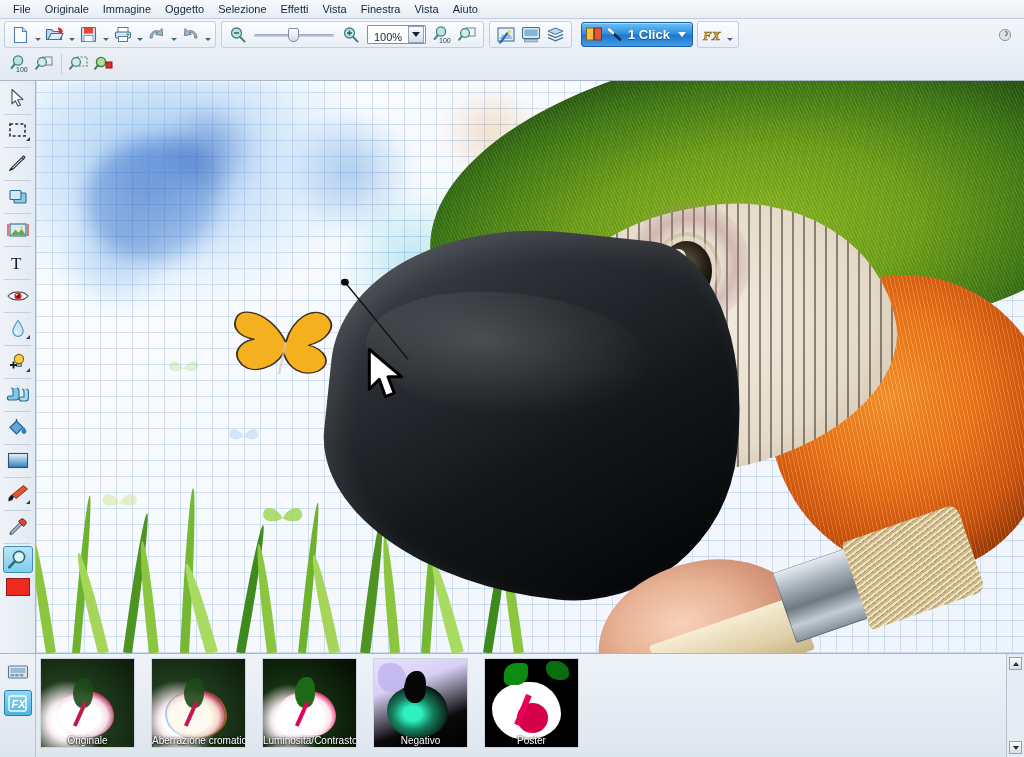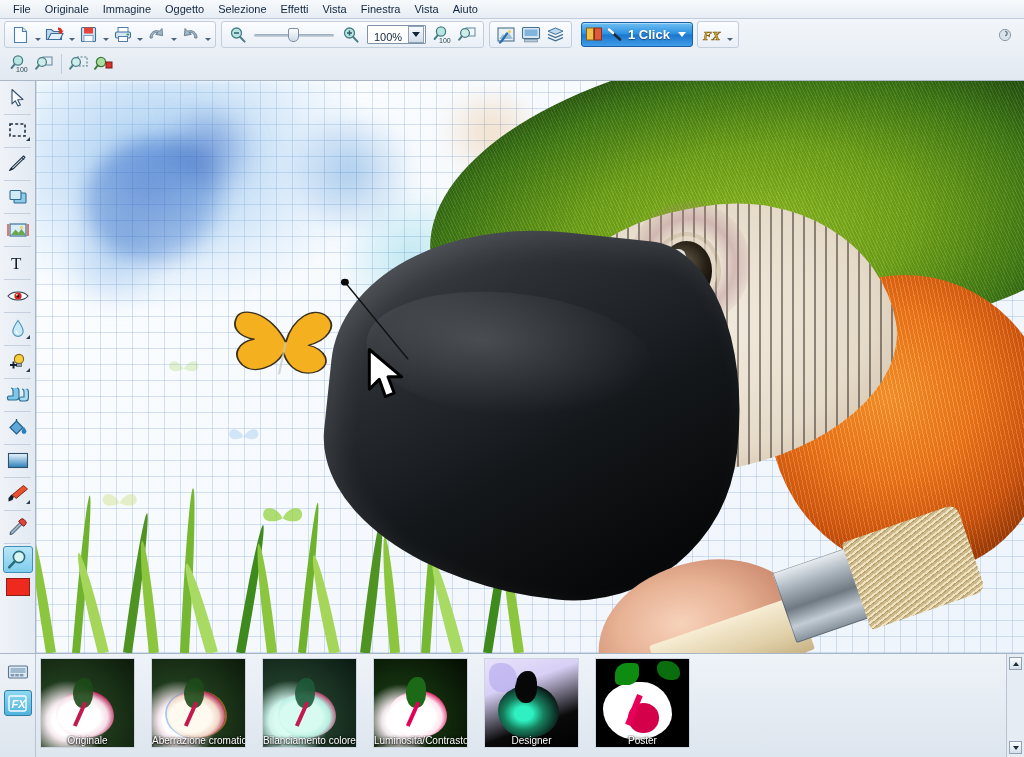--- a/index.html
+++ b/index.html
@@ -695,48 +695,40 @@
       <div class="thumb">
         <div class="img flw" style="background:radial-gradient(circle at 28% 70%, #ffffff 0 16%, #f2e4ea 22%, #1f3a1c 44%, #0c1a0a 100%);">
           <div style="position:absolute;left:16%;top:36%;width:62%;height:54%;background:radial-gradient(ellipse at 40% 55%,#fffaf0 0 42%,#f0d9c8 58%,#b31a4e 76%,#5c0a24 94%);border-radius:50% 46% 52% 48%/48% 54% 46% 52%;box-shadow:2px 0 0 rgba(230,140,40,.6),-2px 0 0 rgba(40,120,220,.4);"></div>
           <div style="position:absolute;left:34%;top:22%;width:22%;height:34%;background:#1d4a18;border-radius:60% 40% 50% 50%;opacity:.9;"></div>
           <div style="position:absolute;left:40%;top:48%;width:4%;height:30%;background:#c21a4e;transform:rotate(24deg);"></div>
         </div>
         <div class="lbl">Aberrazione cromatica</div>
       </div>
 
 
-      <div class="thumb">
-        <div class="img flw" style="background:radial-gradient(circle at 28% 70%, #d9fbf2 0 16%, #cdf3ea 22%, #1f3a28 44%, #0a1a12 100%);">
-          <div style="position:absolute;left:16%;top:36%;width:62%;height:54%;background:radial-gradient(ellipse at 40% 55%,#d7fbf0 0 42%,#b6eee0 58%,#b31a4e 78%,#5c0a24 94%);border-radius:50% 46% 52% 48%/48% 54% 46% 52%;"></div>
-          <div style="position:absolute;left:34%;top:22%;width:22%;height:34%;background:#1d5a3a;border-radius:60% 40% 50% 50%;opacity:.9;"></div>
-          <div style="position:absolute;left:40%;top:48%;width:4%;height:30%;background:#c21a4e;transform:rotate(24deg);"></div>
-        </div>
-        <div class="lbl">Bilanciamento colore</div>
-      </div>
 
 
 
       <div class="thumb">
         <div class="img flw" style="background:radial-gradient(circle at 28% 70%, #ffffff 0 14%, #f0e6ea 20%, #14300f 40%, #040c02 100%);">
           <div style="position:absolute;left:16%;top:36%;width:62%;height:54%;background:radial-gradient(ellipse at 40% 55%,#ffffff 0 46%,#ffe4ee 60%,#d4004a 78%,#4c0018 96%);border-radius:50% 46% 52% 48%/48% 54% 46% 52%;"></div>
           <div style="position:absolute;left:34%;top:20%;width:22%;height:36%;background:#1c6a18;border-radius:60% 40% 50% 50%;"></div>
           <div style="position:absolute;left:40%;top:48%;width:4%;height:30%;background:#e4005a;transform:rotate(24deg);"></div>
         </div>
         <div class="lbl">Luminosità/Contrasto</div>
       </div>
 
 
       <div class="thumb">
         <div class="img flw" style="background:linear-gradient(160deg,#e8e2fb 0%,#d8d0f5 30%,#0a0a0a 70%,#000 100%);">
           <div style="position:absolute;left:14%;top:30%;width:66%;height:60%;background:radial-gradient(ellipse at 42% 54%,#2ef0c0 0 18%,#16805e 40%,#0a1a16 72%,#000 96%);border-radius:50% 46% 52% 48%/48% 54% 46% 52%;"></div>
           <div style="position:absolute;left:32%;top:14%;width:24%;height:36%;background:#070707;border-radius:60% 40% 50% 50%;"></div>
           <div style="position:absolute;left:4%;top:4%;width:30%;height:34%;background:#b9aef0;border-radius:40% 60% 50% 50%;opacity:.7;"></div>
         </div>
-        <div class="lbl">Designer</div>
+        <div class="lbl">Negativo</div>
       </div>
 
       <div class="thumb">
         <div class="img flw" style="background:#000;">
           <div style="position:absolute;left:8%;top:26%;width:74%;height:66%;background:#ffffff;border-radius:50% 44% 52% 48%/46% 56% 44% 54%;"></div>
           <div style="position:absolute;left:34%;top:50%;width:34%;height:34%;background:#d4004a;border-radius:50%;"></div>
           <div style="position:absolute;left:38%;top:40%;width:6%;height:36%;background:#e8005a;transform:rotate(22deg);"></div>
           <div style="position:absolute;left:20%;top:4%;width:26%;height:26%;background:#0e8c12;border-radius:50% 20% 50% 20%;"></div>
           <div style="position:absolute;left:66%;top:2%;width:24%;height:22%;background:#0a6e0e;border-radius:30% 60% 30% 60%;"></div>
         </div>

